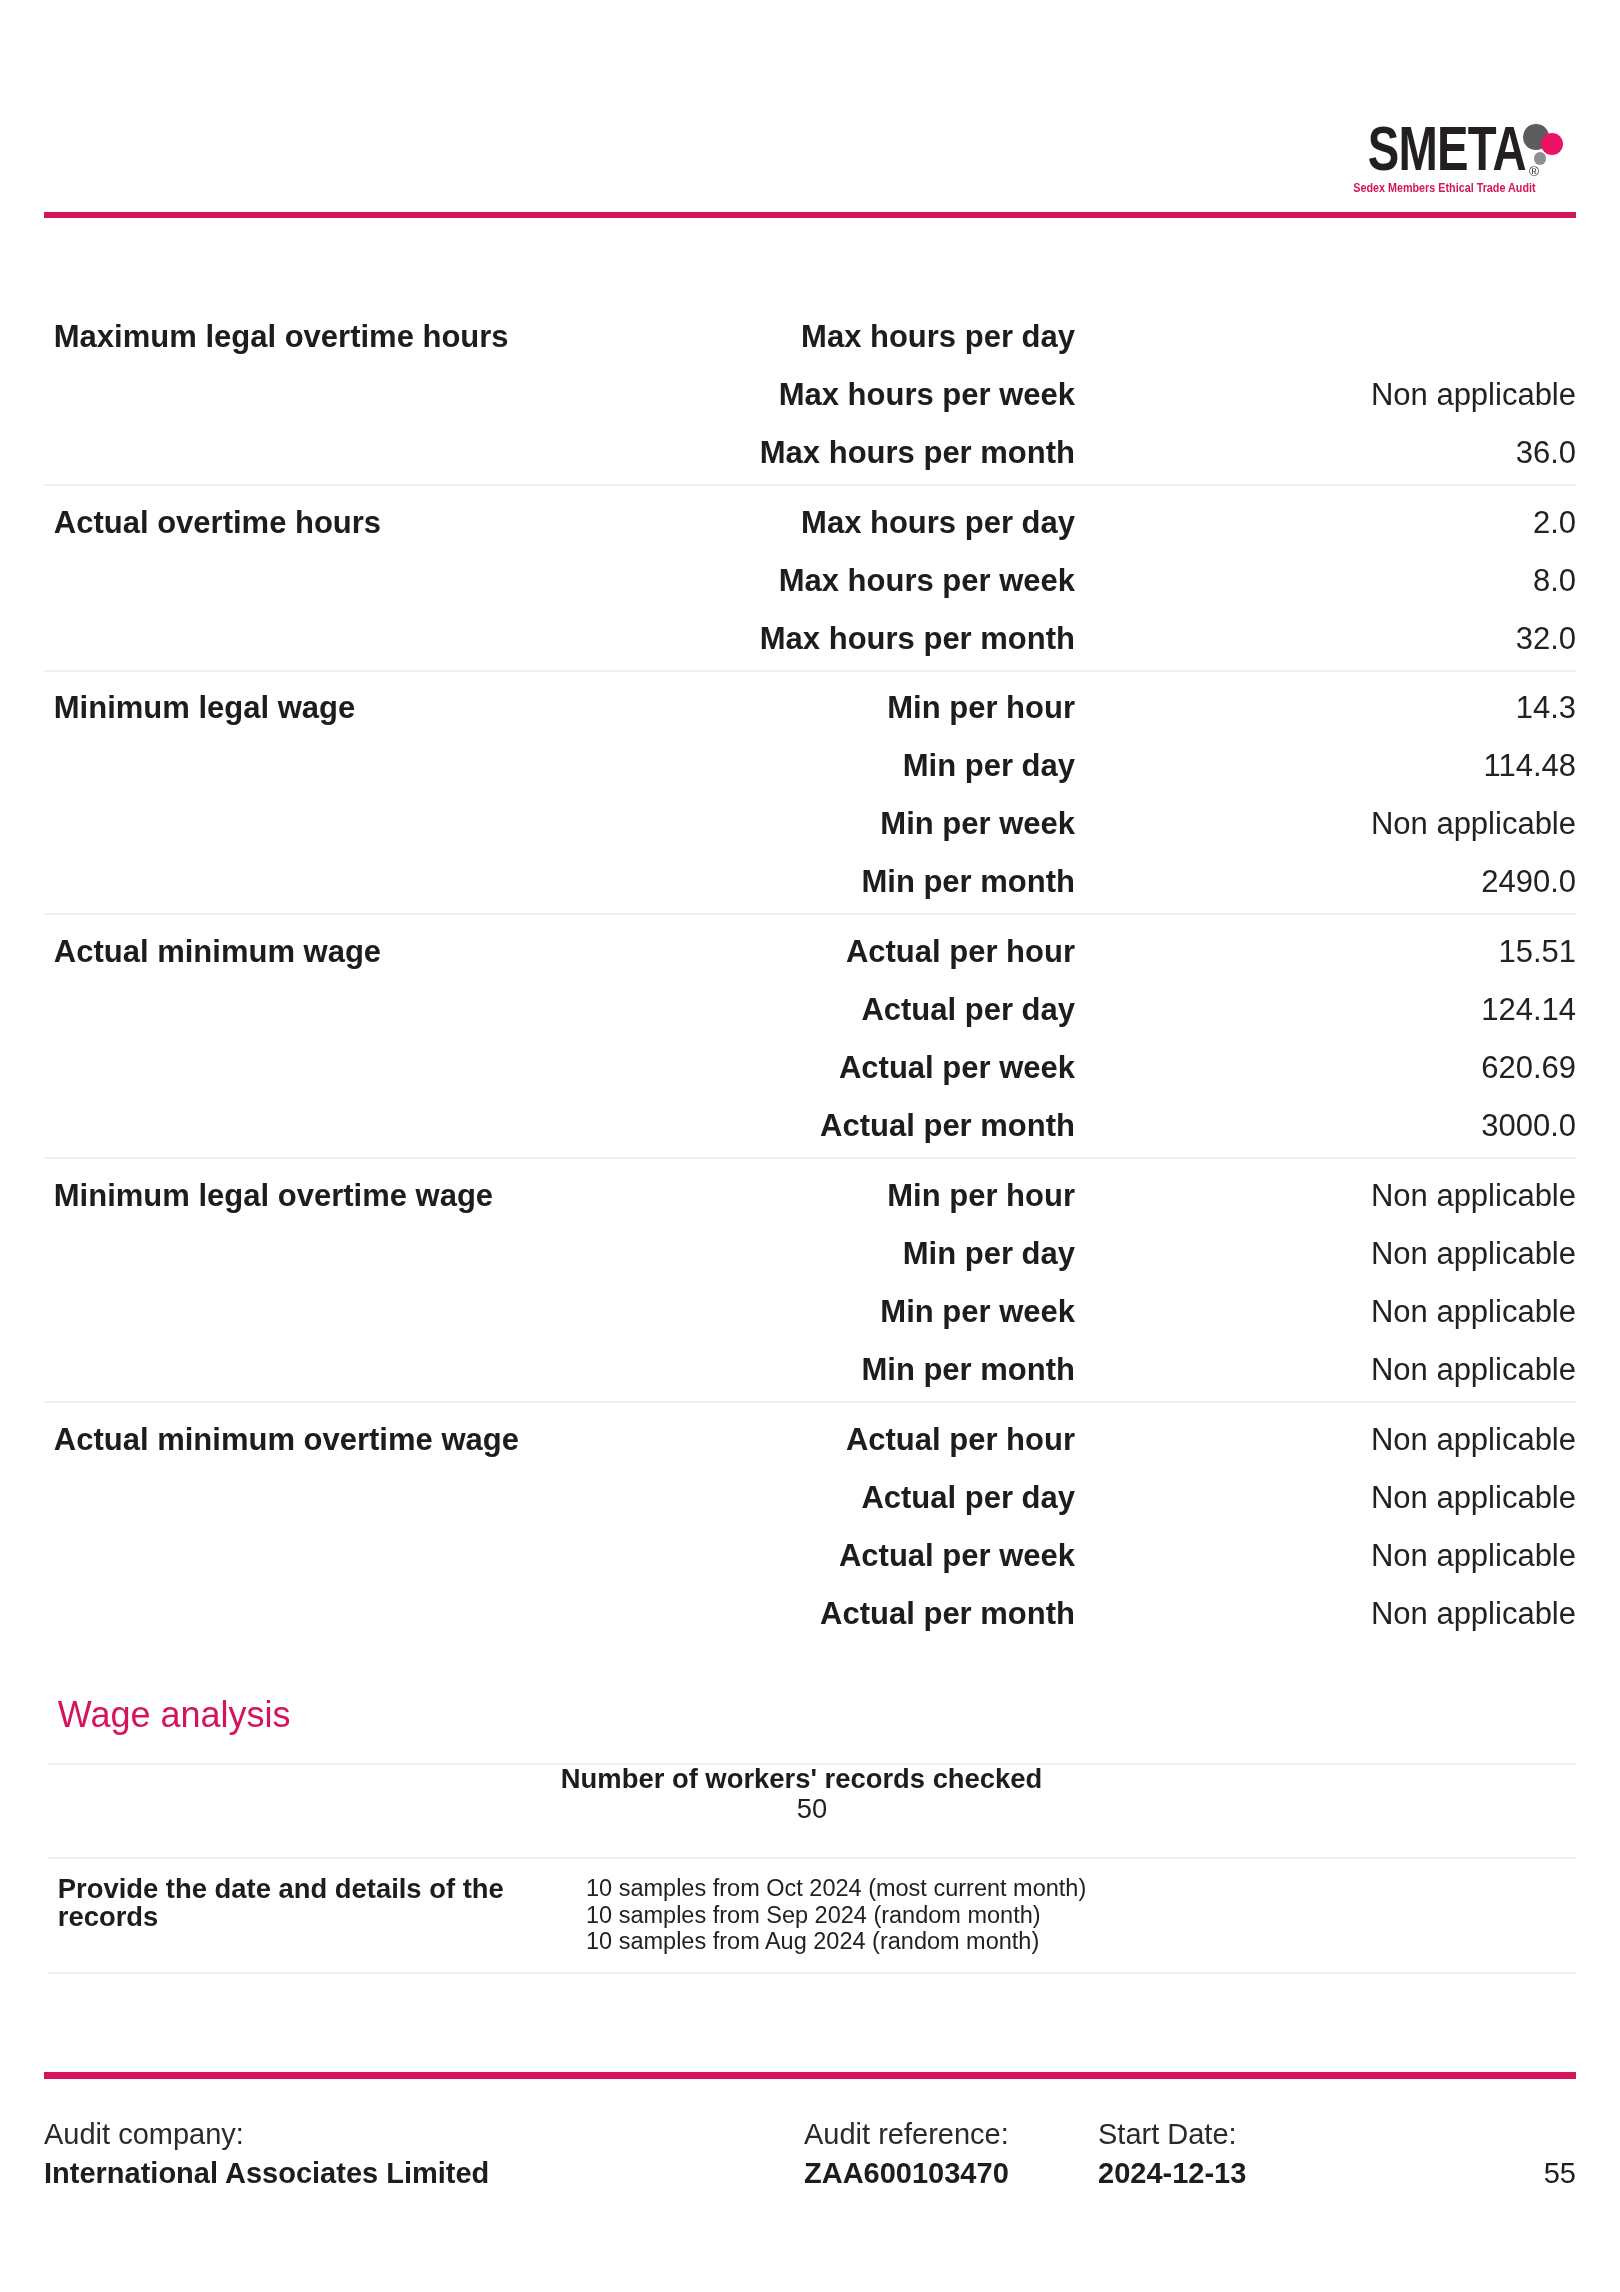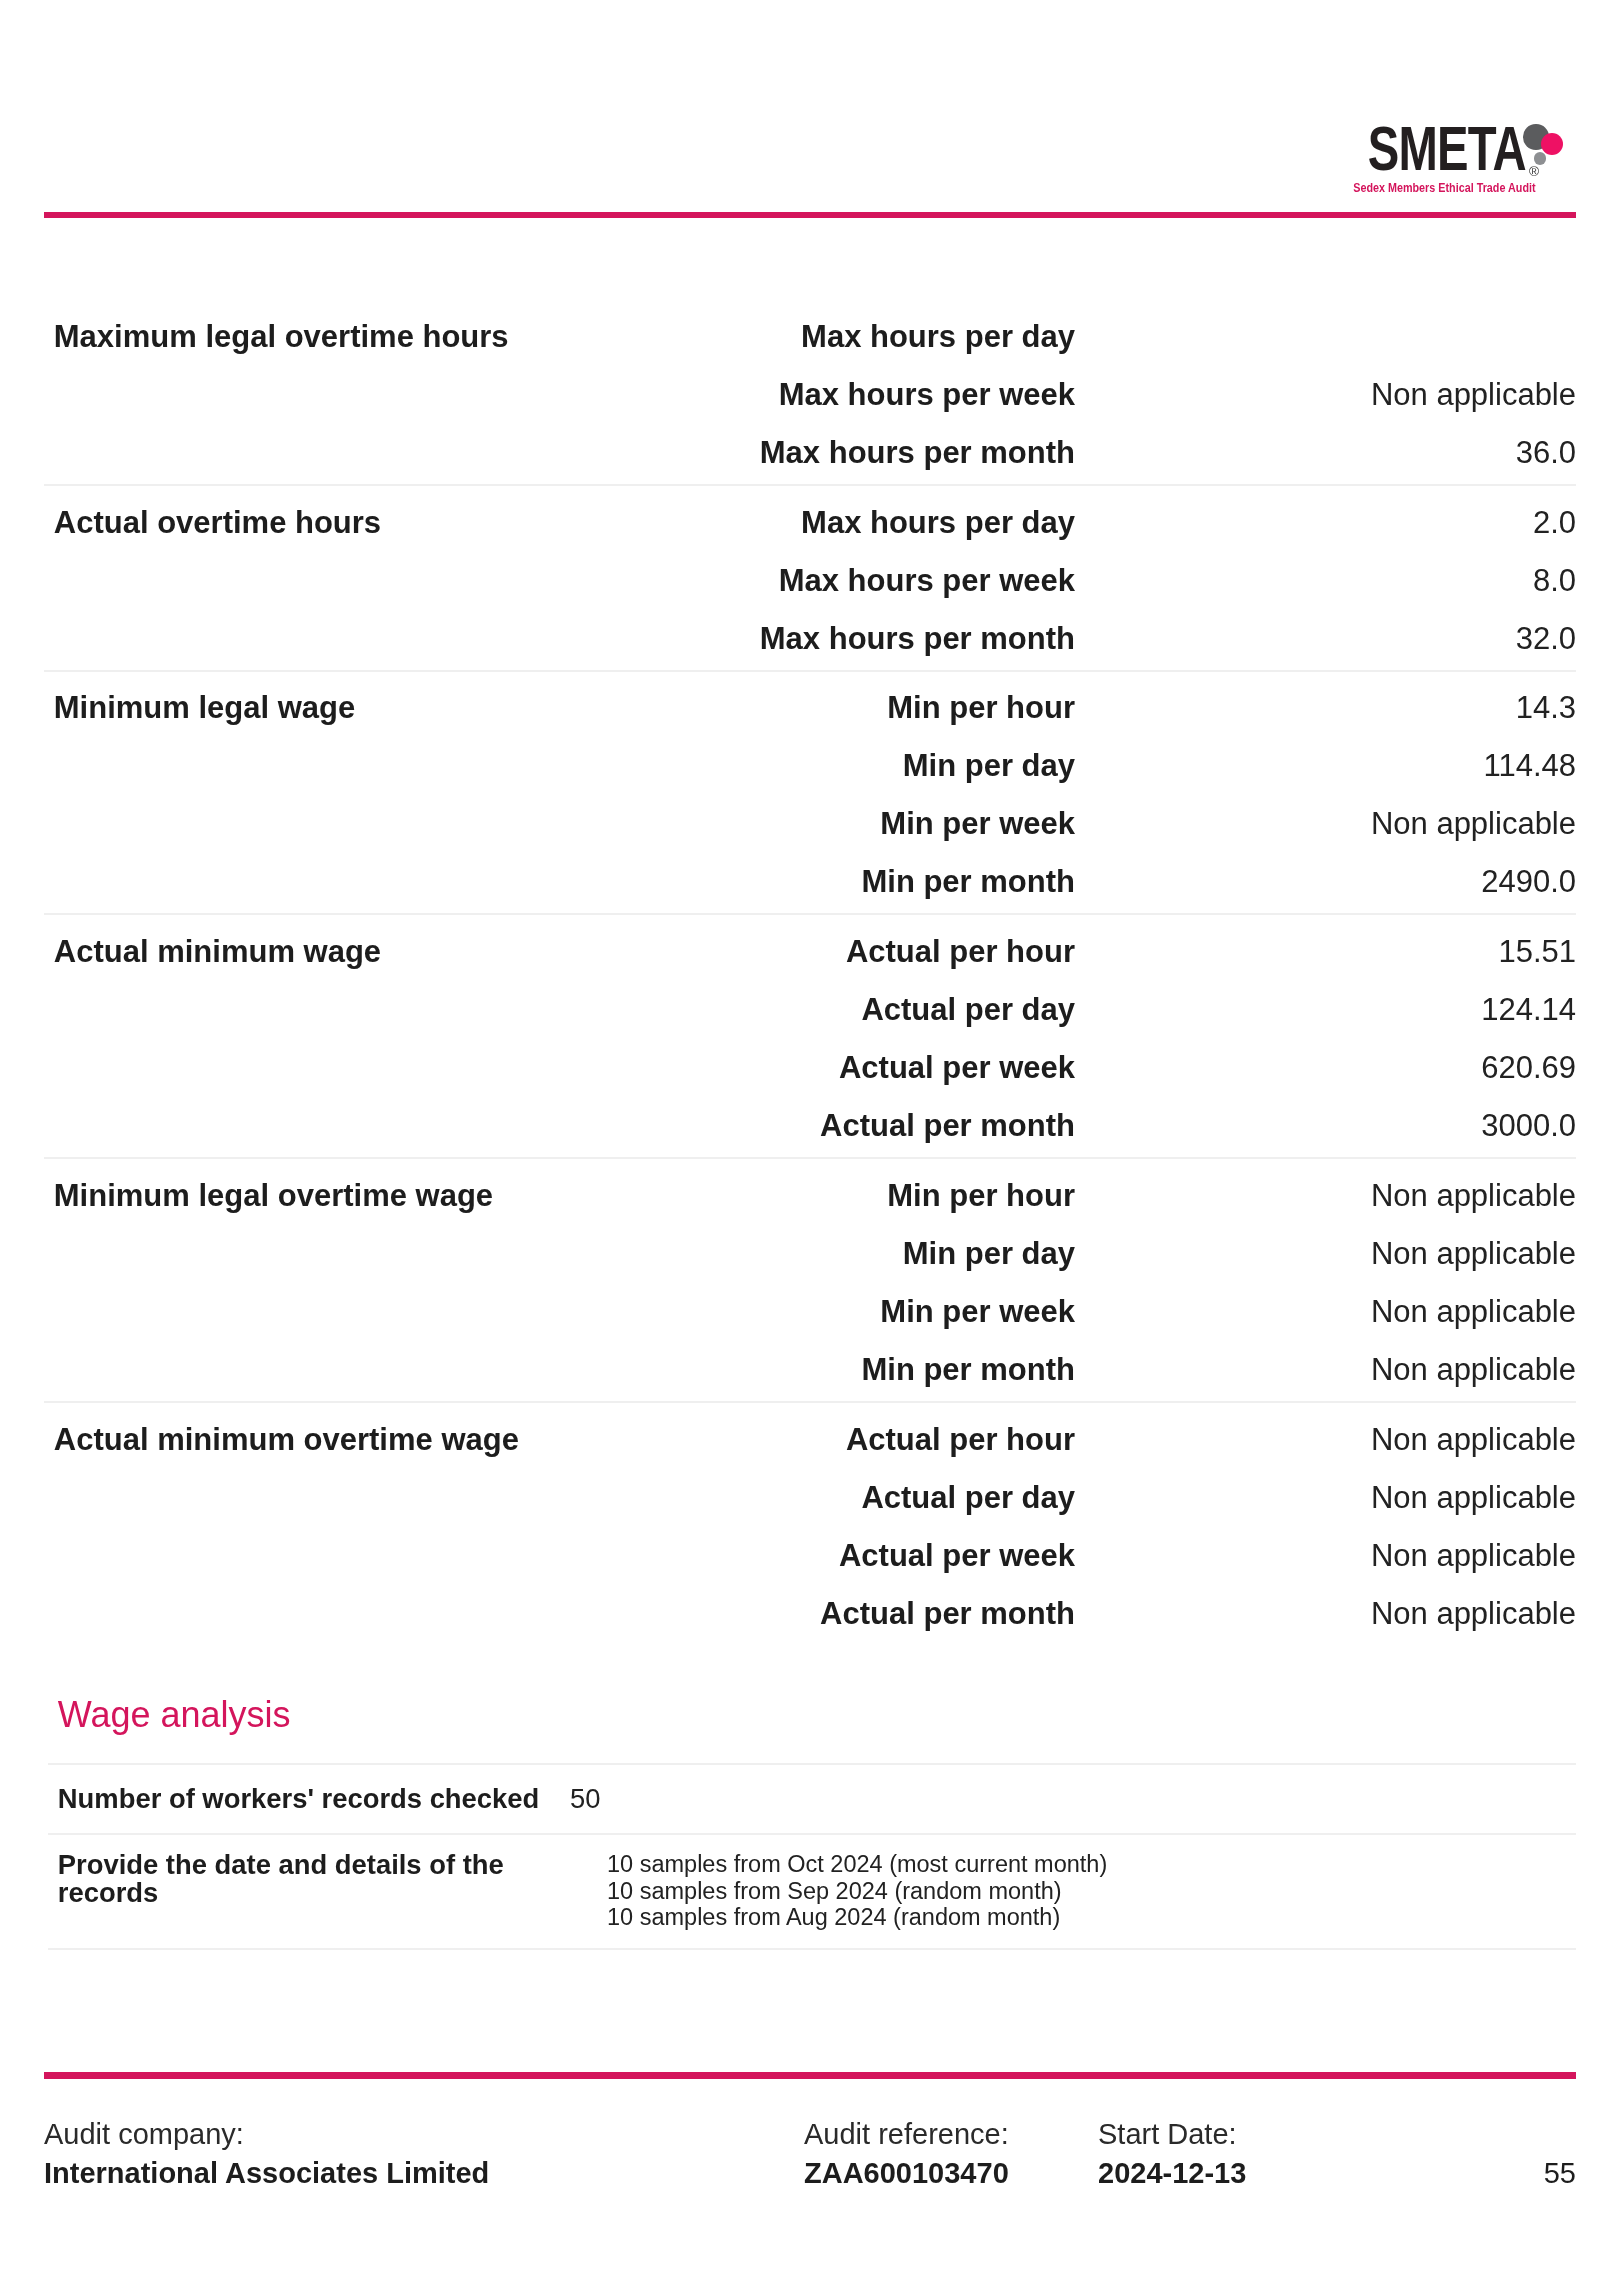--- a/index.html
+++ b/index.html
@@ -84,22 +84,22 @@
     }
     .wage-heading {
       font-size: 36px;
       font-weight: 400;
       color: #d4155c;
       padding-left: 9.8px;
       margin-bottom: 27.4px;
     }
     .wage-divider { border-top: 2.9px solid #efefef; }
     .wrow { display: flex; align-items: center; }
-    .wrow-1 { height: 68px; }
-    .wrow-2 { padding: 15.7px 0 17.6px 0; align-items: flex-start; gap: 21px; }
+    .wrow-1 { height: 92px; flex-direction: column; }
+    .wrow-2 { padding: 15.7px 0 17.6px 0; align-items: flex-start; }
     .wlabel {
       width: 522px;
       font-size: 27.4px;
       font-weight: 700;
       padding-left: 9.8px;
       line-height: 28px;
     }
     .wlabel-wrap { max-width: 505px; }
     .wvalue { flex: 1; font-size: 27.4px; color: #222222; }
     .wvalue-lines { flex: 1; font-size: 23.5px; color: #222222; line-height: 26.5px; margin-left: 16px; }

